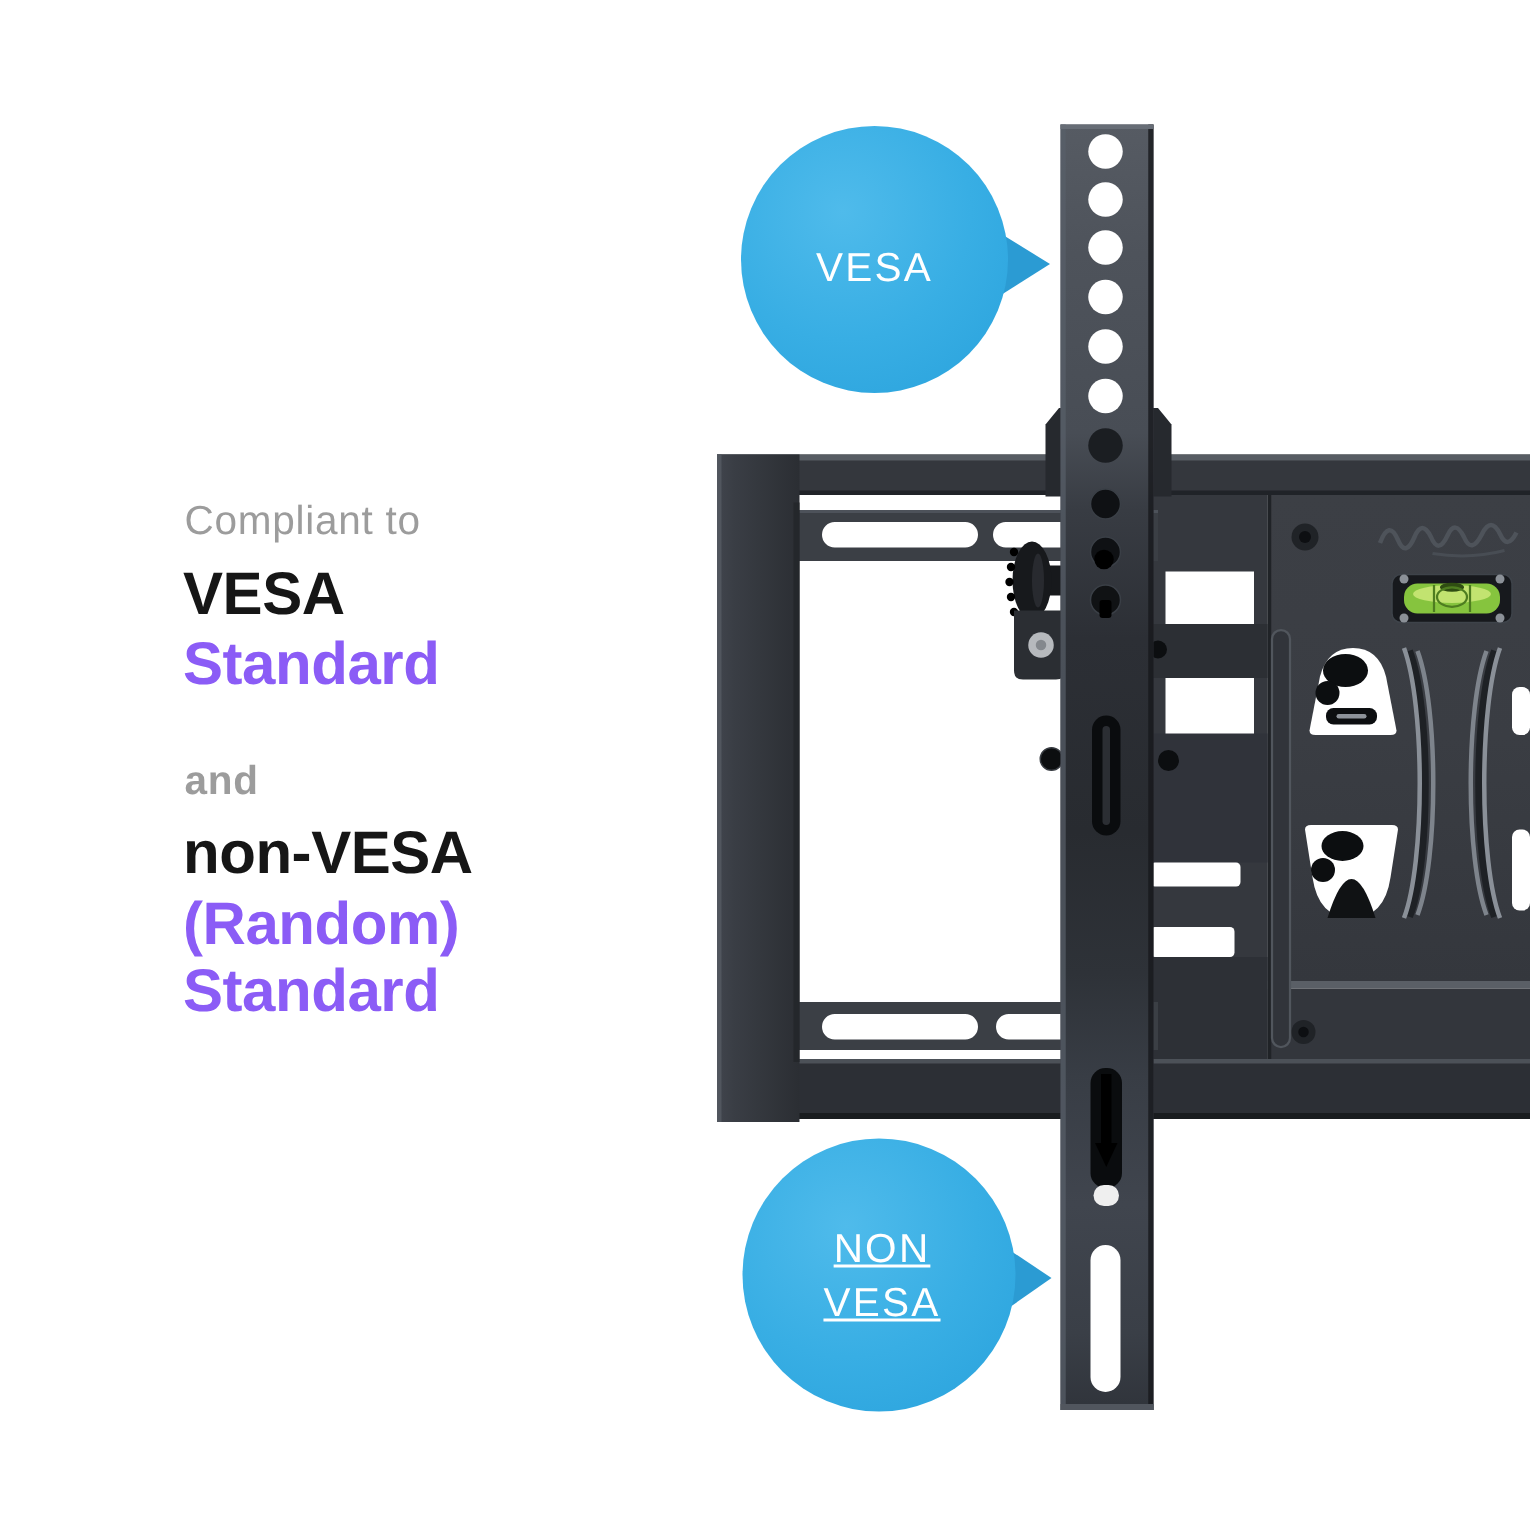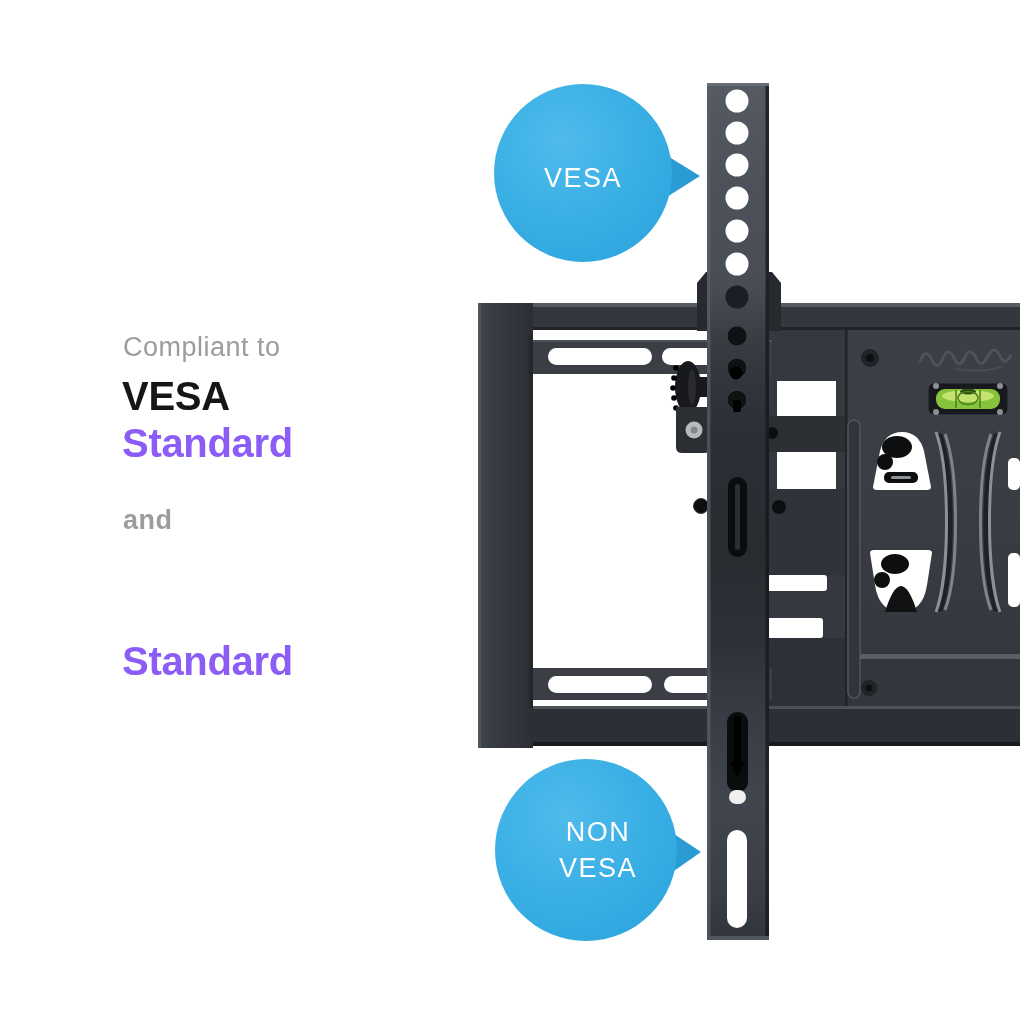--- a/index.html
+++ b/index.html
@@ -211,21 +211,23 @@
     <g>
       <path d="M641 812 L701 852 L641 894 Z" fill="#2b9bd3"></path>
       <circle cx="586" cy="850" r="91" fill="url(#bubG)"></circle>
     </g>
   </svg>
 
   <div class="txt txt-small" style="left:123px;top:334px;">Compliant to</div>
   <div class="txt txt-big dark" style="left:122px;top:376px;">VESA</div>
   <div class="txt txt-big muted" style="left:122px;top:423px;">Standard</div>
   <div class="txt txt-small" style="left:123px;top:507px;font-weight:bold;">and</div>
+  <div class="txt txt-big dark" style="left:122px;top:549px;">non-VESA</div>
+  <div class="txt txt-big muted" style="left:122px;top:596px;">(Random)</div>
   <div class="txt txt-big muted" style="left:122px;top:641px;">Standard</div>
 
   <div class="bubble-label" style="left:483px;top:160px;width:200px;">VESA</div>
-  <div class="bubble-label" style="left:498px;top:814px;width:200px;">
+  <div class="bubble-label" style="left:488px;top:814px;width:200px;text-decoration:underline;">
     <div>NON</div>
     <div>VESA</div>
   </div>
 
 </div>
 
 </body></html>

